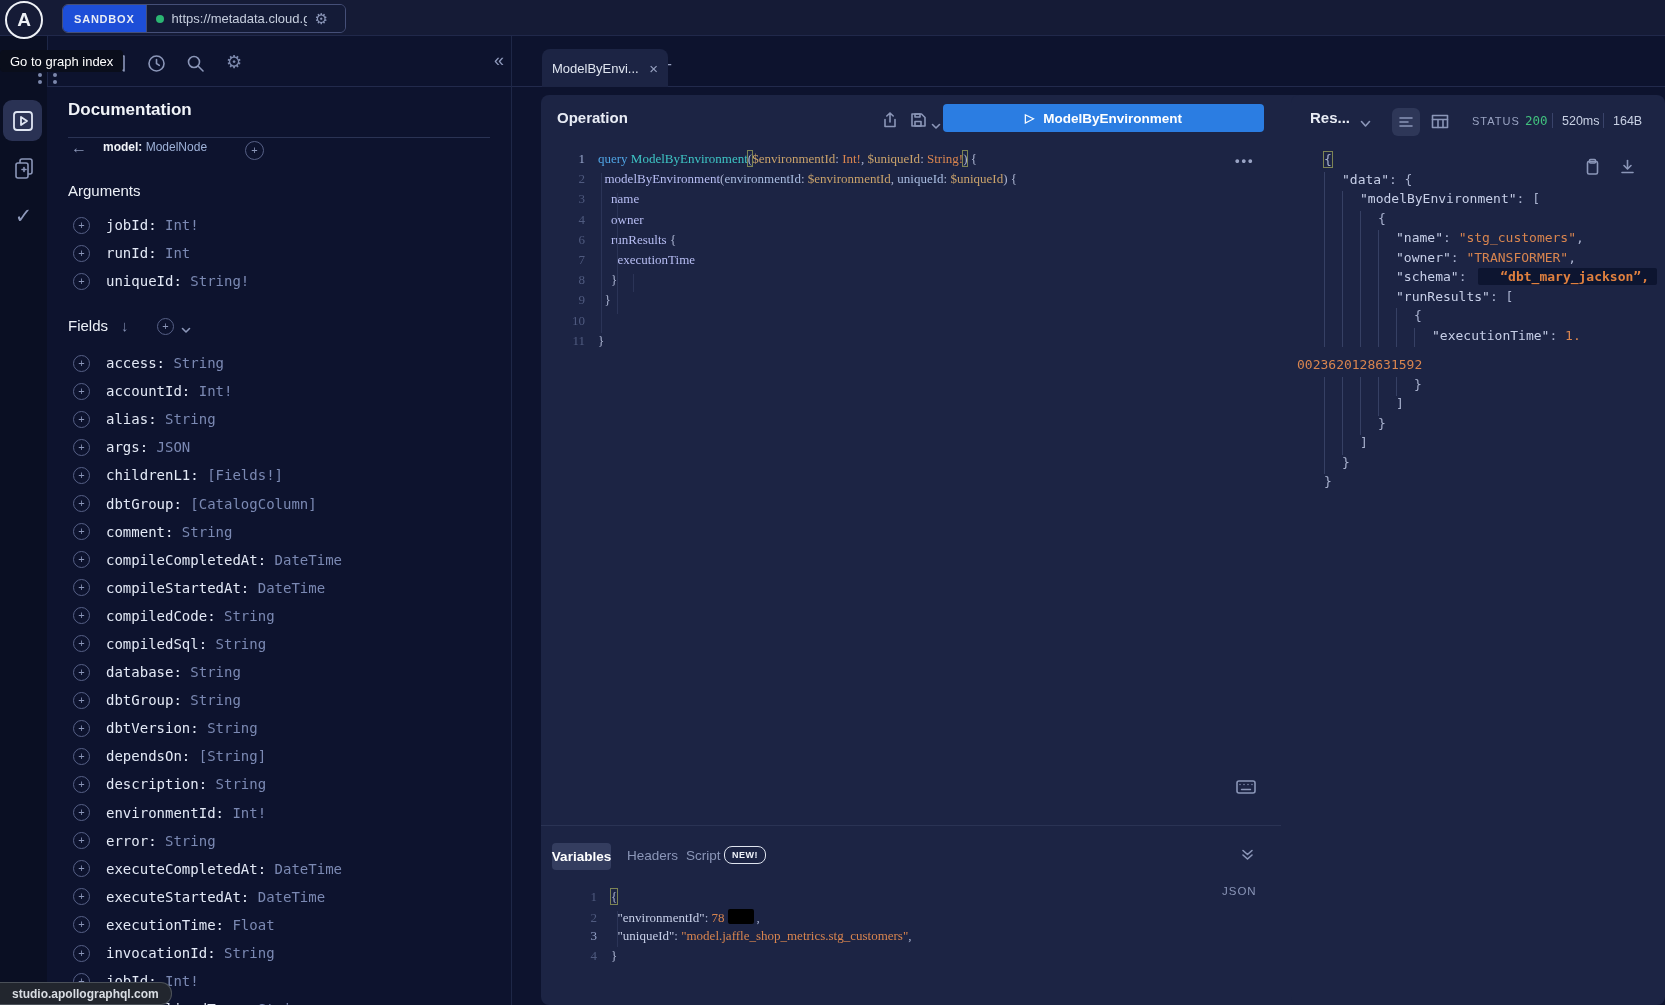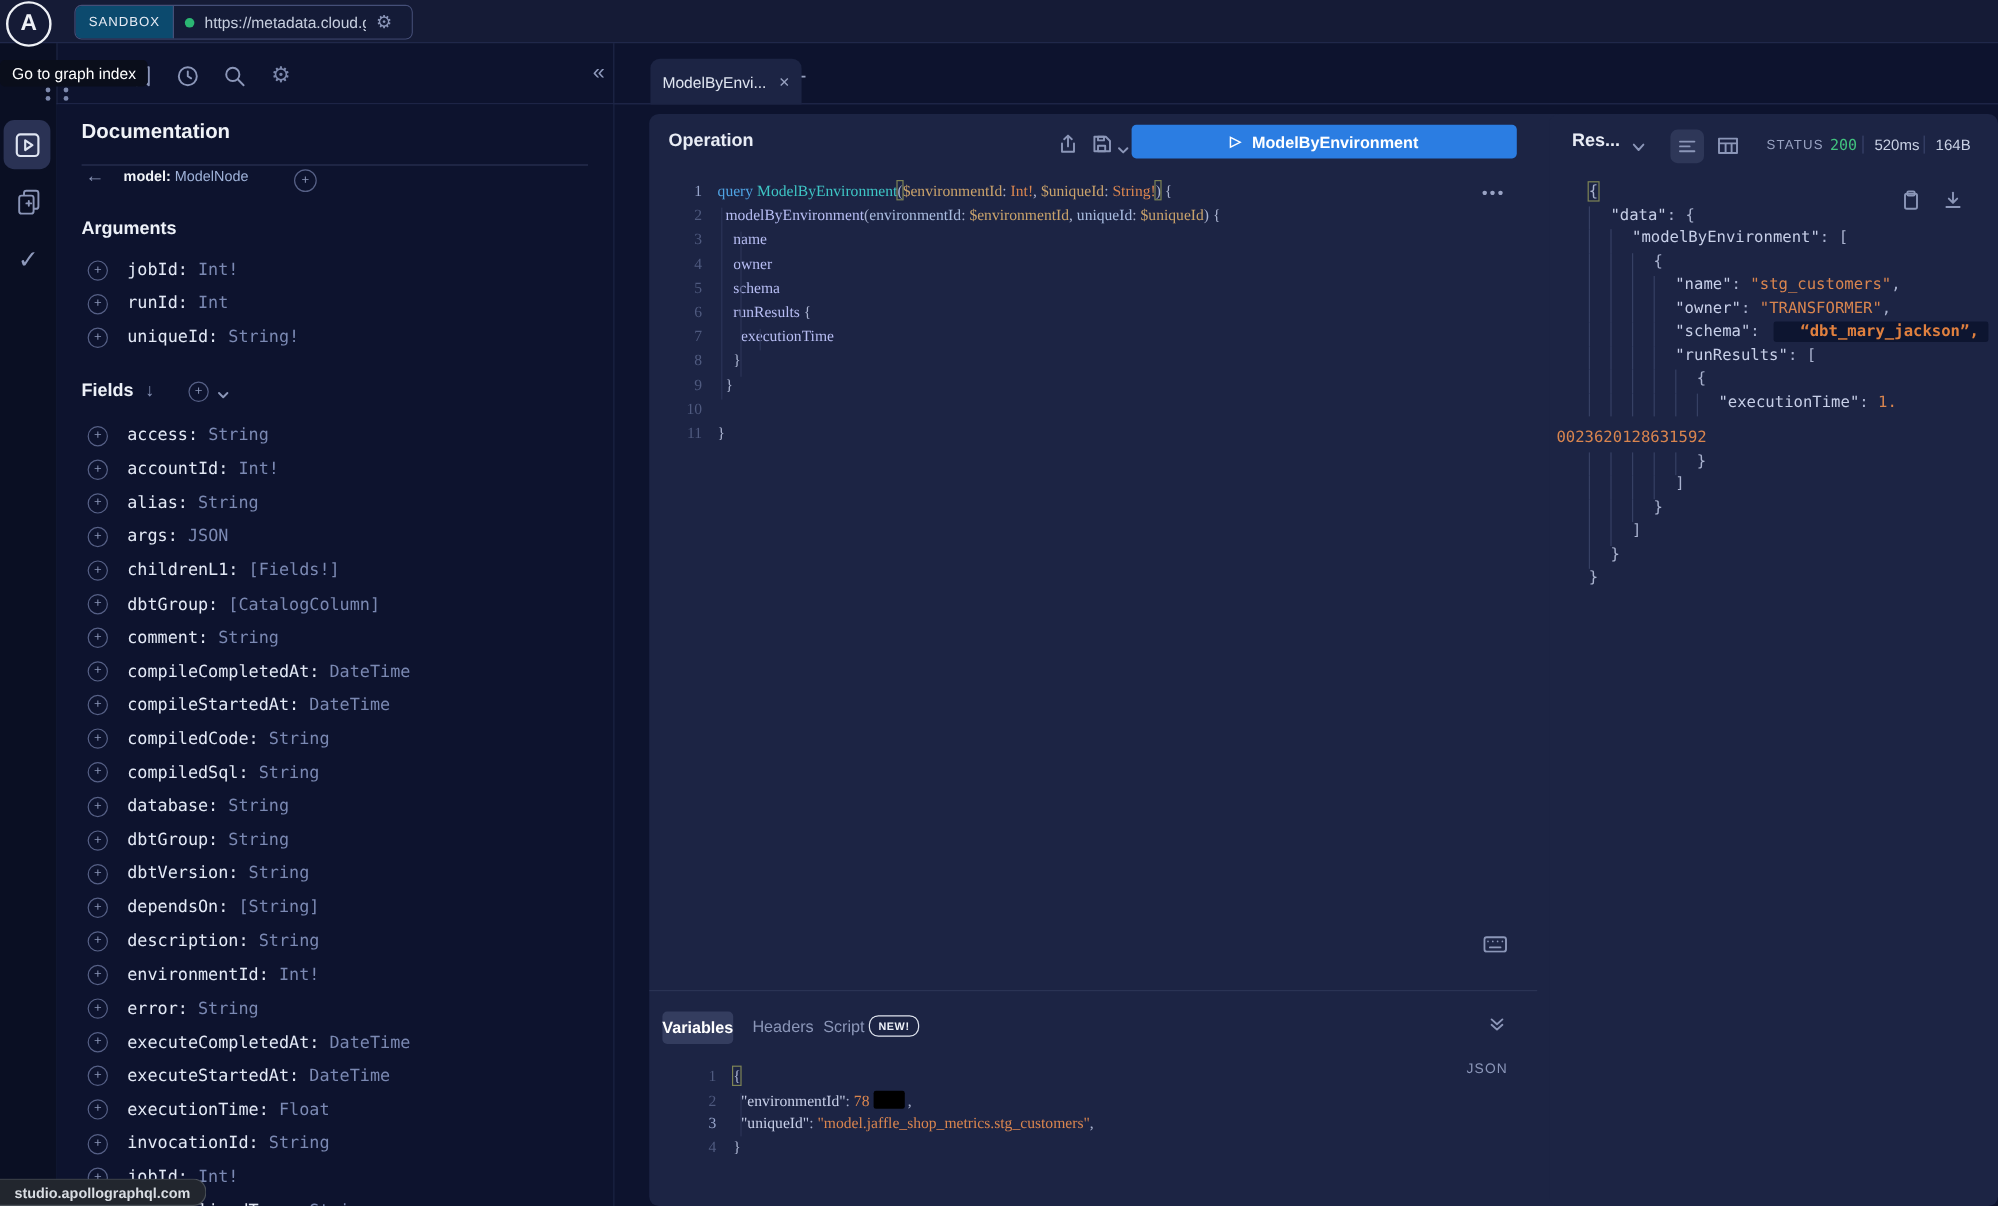--- a/index.html
+++ b/index.html
@@ -4,21 +4,21 @@
 <style>
   html,body{margin:0;padding:0;background:#05070f;}
   .app{position:relative;width:1665px;height:1005px;overflow:hidden;
        background:#0d132e;font-family:"Liberation Sans",sans-serif;color:#e8ecf5;}
 
   
   .topbar{position:absolute;left:0;top:0;width:1665px;height:35px;background:#151b36;border-bottom:1px solid #20284a;z-index:20;}
   .logo{position:absolute;left:5px;top:1px;width:34px;height:34px;border:2.5px solid #eef1f6;border-radius:50%;
         display:flex;align-items:center;justify-content:center;font-weight:bold;font-size:19px;color:#eef1f6;z-index:25;background:#151b36;}
   .sandbox-group{position:absolute;left:62px;top:4px;height:27px;display:flex;border:1px solid #454f78;border-radius:6px;overflow:hidden;z-index:21;}
-  .sandbox-chip{background:#0c4a6e;border-right:1px solid #454f78;padding:0 11px;font-size:11px;font-weight:normal;letter-spacing:.8px;
+  .sandbox-chip{background:#1d4ed8;border-right:1px solid #454f78;padding:0 11px;font-size:11px;font-weight:bold;letter-spacing:.8px;
                 display:flex;align-items:center;color:#e8ecf5;}
   .url-wrap{background:#141b37;display:flex;align-items:center;padding:0 9px;gap:8px;width:180px;}
   .gdot{width:8px;height:8px;border-radius:50%;background:#2bb673;flex:none;}
   .url-text{font-size:13px;color:#c6cede;white-space:nowrap;overflow:hidden;max-width:135px;}
   .gear{color:#8b96b8;font-size:15px;line-height:1;}
   .publish-btn{position:absolute;left:333px;top:4px;width:72px;height:27px;background:#2b3350;border-radius:4px;
                color:#5f6a88;font-weight:bold;font-size:13px;display:flex;align-items:center;justify-content:center;}
   .help-circ{position:absolute;left:1512px;top:7px;width:20px;height:20px;border:1.6px solid #8b96b8;border-radius:50%;
              color:#8b96b8;font-size:12px;display:flex;align-items:center;justify-content:center;}
   .mega{position:absolute;left:1545px;top:7px;}
@@ -41,21 +41,21 @@
   .tooltip{position:absolute;left:0;top:50px;height:22px;background:#0a0e1b;border-radius:4px;color:#fff;font-size:13px;
            display:flex;align-items:center;padding:0 10px;z-index:40;}
 
   
   .docs{position:absolute;left:47px;top:87px;width:464px;height:918px;overflow:hidden;background:#0d132e;}
   .docs-title{position:absolute;left:21px;top:13px;font-size:17px;font-weight:bold;color:#f0f3f8;}
   .docs-div{position:absolute;left:21px;top:50px;width:422px;height:1px;background:#2a3354;}
   .back-arrow{position:absolute;left:24px;top:52px;font-size:16px;color:#8b96b8;}
   .model-label{position:absolute;left:56px;top:53px;font-size:12px;}
   .model-plus{position:absolute;left:198px;top:54px;}
-  .sect-h{position:absolute;left:21px;font-size:15px;font-weight:bold;color:#edf1f8;}
+  .sect-h{position:absolute;left:21px;font-size:15px;font-weight:normal;color:#edf1f8;}
   .plus-circle{width:15px;height:15px;border:1.2px solid #566086;border-radius:50%;color:#8b96b8;font-size:11px;
                line-height:14px;text-align:center;display:inline-block;flex:none;}
   .doc-list{position:absolute;left:26px;right:0;}
   .doc-row{height:28.1px;display:flex;align-items:center;}
   .doc-row .plus-circle{margin-right:16px;}
   .fname{font-family:"DejaVu Sans Mono",monospace;font-size:14px;color:#e3e9f6;white-space:pre;}
   .ftype{font-family:"DejaVu Sans Mono",monospace;font-size:14px;color:#7b89b3;white-space:pre;}
   .fields-extra{position:absolute;top:230px;color:#7e8aad;}
   .status-bubble{position:absolute;left:0;top:982px;height:21px;background:#22262e;border:1px solid #4a5058;border-left:none;
                  border-radius:0 11px 11px 0;display:flex;align-items:center;padding:0 12px;font-size:12px;font-weight:bold;
@@ -383,21 +383,20 @@
     <div class="run-btn">
       <span class="run-play">▷</span>
       <span>ModelByEnvironment</span>
     </div>
     <div class="op-menu">•••</div>
     <div class="code" id="op-code">
         <div class="cl" style="height: 20.2px;"><span class="ln act">1</span><span class="tk-k">query </span><span class="tk-op">ModelByEnvironment</span><span class="tk-brk">(</span><span class="tk-v">$environmentId</span><span class="tk-p">: </span><span class="tk-ty">Int!</span><span class="tk-p">, </span><span class="tk-v">$uniqueId</span><span class="tk-p">: </span><span class="tk-ty">String!</span><span class="tk-brk">)</span><span class="tk-p"> {</span></div>
         <div class="cl" style="height: 20.2px;"><span class="ln">2</span><span class="tk-p">  </span><span class="tk-f">modelByEnvironment</span><span class="tk-p">(</span><span class="tk-a">environmentId</span><span class="tk-p">: </span><span class="tk-v">$environmentId</span><span class="tk-p">, </span><span class="tk-a">uniqueId</span><span class="tk-p">: </span><span class="tk-v">$uniqueId</span><span class="tk-p">) {</span></div>
         <div class="cl" style="height: 20.2px;"><span class="ln">3</span><span class="tk-p">    </span><span class="tk-f">name</span></div>
         <div class="cl" style="height: 20.2px;"><span class="ln">4</span><span class="tk-p">    </span><span class="tk-f">owner</span></div>
-        <div class="cl" style="height: 20.2px;"><span class="ln">5</span><span class="tk-p">    </span><span class="tk-f">schema</span></div>
         <div class="cl" style="height: 20.2px;"><span class="ln">6</span><span class="tk-p">    </span><span class="tk-f">runResults</span><span class="tk-p"> {</span></div>
         <div class="cl" style="height: 20.2px;"><span class="ln">7</span><span class="tk-p">      </span><span class="tk-f">executionTime</span></div>
         <div class="cl" style="height: 20.2px;"><span class="ln">8</span><span class="tk-p">    }</span></div>
         <div class="cl" style="height: 20.2px;"><span class="ln">9</span><span class="tk-p">  }</span></div>
         <div class="cl" style="height: 20.2px;"><span class="ln">10</span></div>
         <div class="cl" style="height: 20.2px;"><span class="ln">11</span><span class="tk-p">}</span></div>
       </div>
     <div class="guide" style="left:60px;top:78px;height:160px;"></div>
     <div class="guide" style="left:76px;top:98px;height:121px;"></div>
     <div class="guide" style="left:92px;top:179px;height:18px;"></div>

